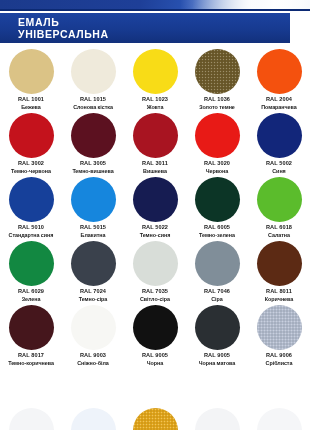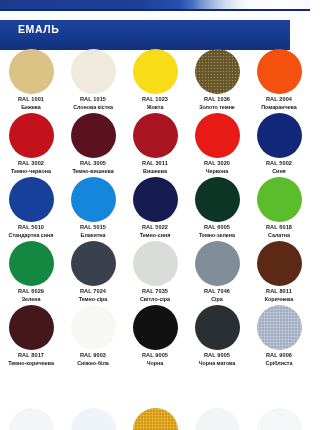--- a/index.html
+++ b/index.html
@@ -33,21 +33,21 @@
   .top-band-edge {
     position: absolute;
     left: 0; top: 9px;
     width: 310px; height: 2px;
     background: #0c2a74;
   }
 
   
   .title-bar {
     position: absolute;
-    top: 20px; left: 0;
+    top: 13px; left: 0;
     width: 290px;
     height: 30px;
     background: linear-gradient(180deg, #1c43a0 0%, #173a90 55%, #12307c 100%);
     box-sizing: border-box;
     padding: 3px 0 0 18px;
   }
   .title-line {
     color: #ffffff;
     font-weight: bold;
     font-size: 10.5px;
@@ -126,20 +126,21 @@
 </head>
 <body>
 
 <div class="top-band">
   <div class="top-band-sheen"></div>
   <div class="top-band-edge"></div>
 </div>
 
 <div class="title-bar">
   <div class="title-line">ЕМАЛЬ</div>
+  <div class="title-line">УНІВЕРСАЛЬНА</div>
 </div>
 
 <div class="grid" id="grid">
     <div class="row">
       <div class="cell">
         <div class="dot" style="background-color: rgb(219, 195, 134);"></div>
         <div class="caption">
           <span class="ral">RAL 1001</span>
           <span class="cname">Бежева</span>
         </div>

